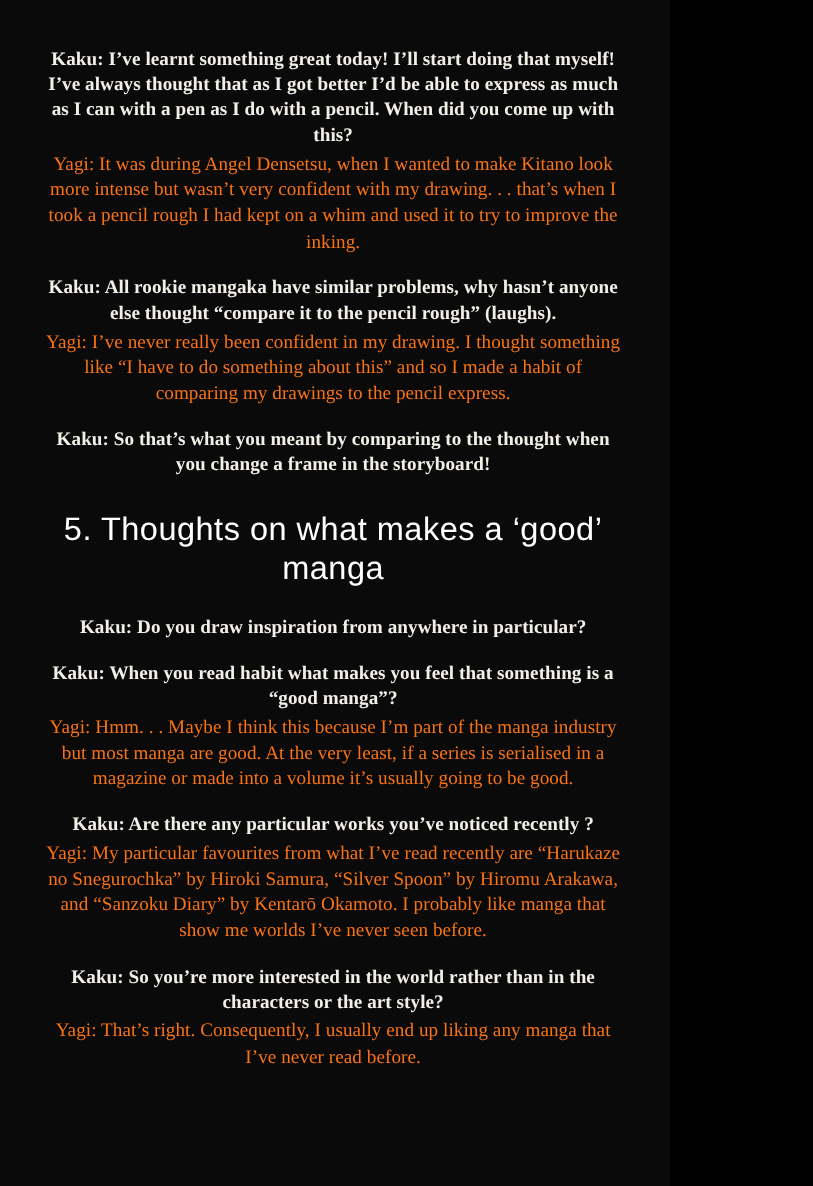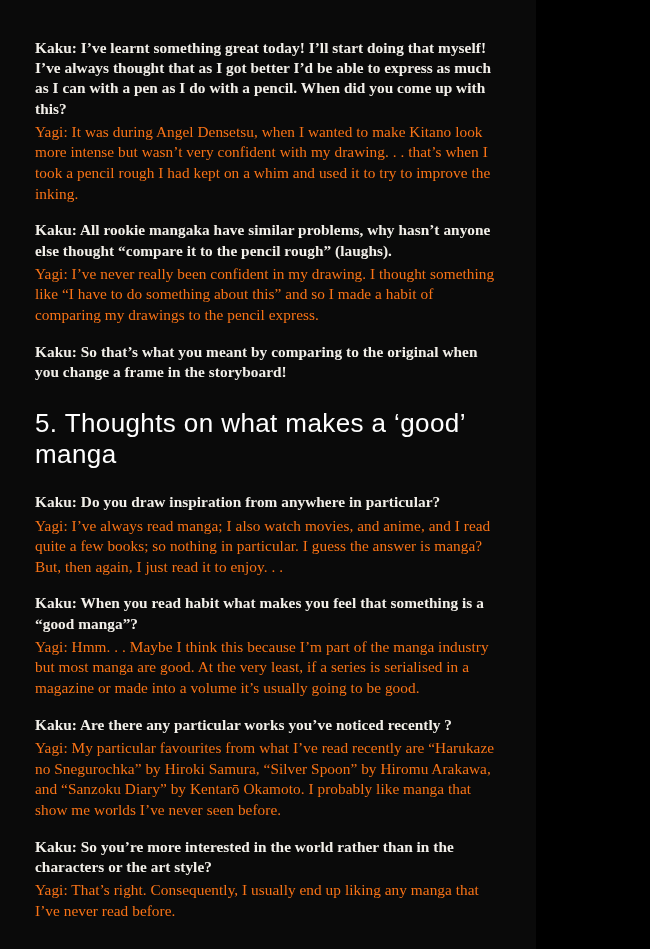--- a/index.html
+++ b/index.html
@@ -13,20 +13,21 @@
     overflow: hidden;
     font-family: "Liberation Serif", "DejaVu Serif", serif;
   }
   .page {
     position: relative;
     width: 536px;
     height: 949px;
     background: #0a0a0a;
     box-sizing: border-box;
     padding: 30px 38px 20px 35px;
+    text-align: center;
   }
   .qa-block {
     margin: 0 0 16px 0;
   }
   .question {
     color: #f2efe9;
     font-size: 15.3px;
     line-height: 1.32;
     font-weight: bold;
     margin: 0 0 3px 0;
@@ -61,28 +62,27 @@
     <p class="question">Kaku: I’ve learnt something great today! I’ll start doing that myself! I’ve always thought that as I got better I’d be able to express as much as I can with a pen as I do with a pencil. When did you come up with this?</p>
     <p class="answer">Yagi: It was during Angel Densetsu, when I wanted to make Kitano look more intense but wasn’t very confident with my drawing. . . that’s when I took a pencil rough I had kept on a whim and used it to try to improve the inking.</p>
   </div>
 
   <div class="qa-block">
     <p class="question">Kaku: All rookie mangaka have similar problems, why hasn’t anyone else thought “compare it to the pencil rough” (laughs).</p>
     <p class="answer">Yagi: I’ve never really been confident in my drawing. I thought something like “I have to do something about this” and so I made a habit of comparing my drawings to the pencil express.</p>
   </div>
 
   <div class="qa-block">
-    <p class="question">Kaku: So that’s what you meant by comparing to the original when you change a frame in the storyboard!</p>
+    <p class="question">Kaku: So that’s what you meant by comparing to the thought when you change a frame in the storyboard!</p>
   </div>
 
   <h2 class="section-heading">5. Thoughts on what makes a ‘good’ manga</h2>
 
   <div class="qa-block">
     <p class="question">Kaku: Do you draw inspiration from anywhere in particular?</p>
-    <p class="answer">Yagi: I’ve always read manga; I also watch movies, and anime, and I read quite a few books; so nothing in particular. I guess the answer is manga? But, then again, I just read it to enjoy. . .</p>
   </div>
 
   <div class="qa-block">
     <p class="question">Kaku: When you read habit what makes you feel that something is a “good manga”?</p>
     <p class="answer">Yagi: Hmm. . . Maybe I think this because I’m part of the manga industry but most manga are good. At the very least, if a series is serialised in a magazine or made into a volume it’s usually going to be good.</p>
   </div>
 
   <div class="qa-block">
     <p class="question">Kaku: Are there any particular works you’ve noticed recently ?</p>
     <p class="answer">Yagi: My particular favourites from what I’ve read recently are “Harukaze no Snegurochka” by Hiroki Samura, “Silver Spoon” by Hiromu Arakawa, and “Sanzoku Diary” by Kentarō Okamoto. I probably like manga that show me worlds I’ve never seen before.</p>

